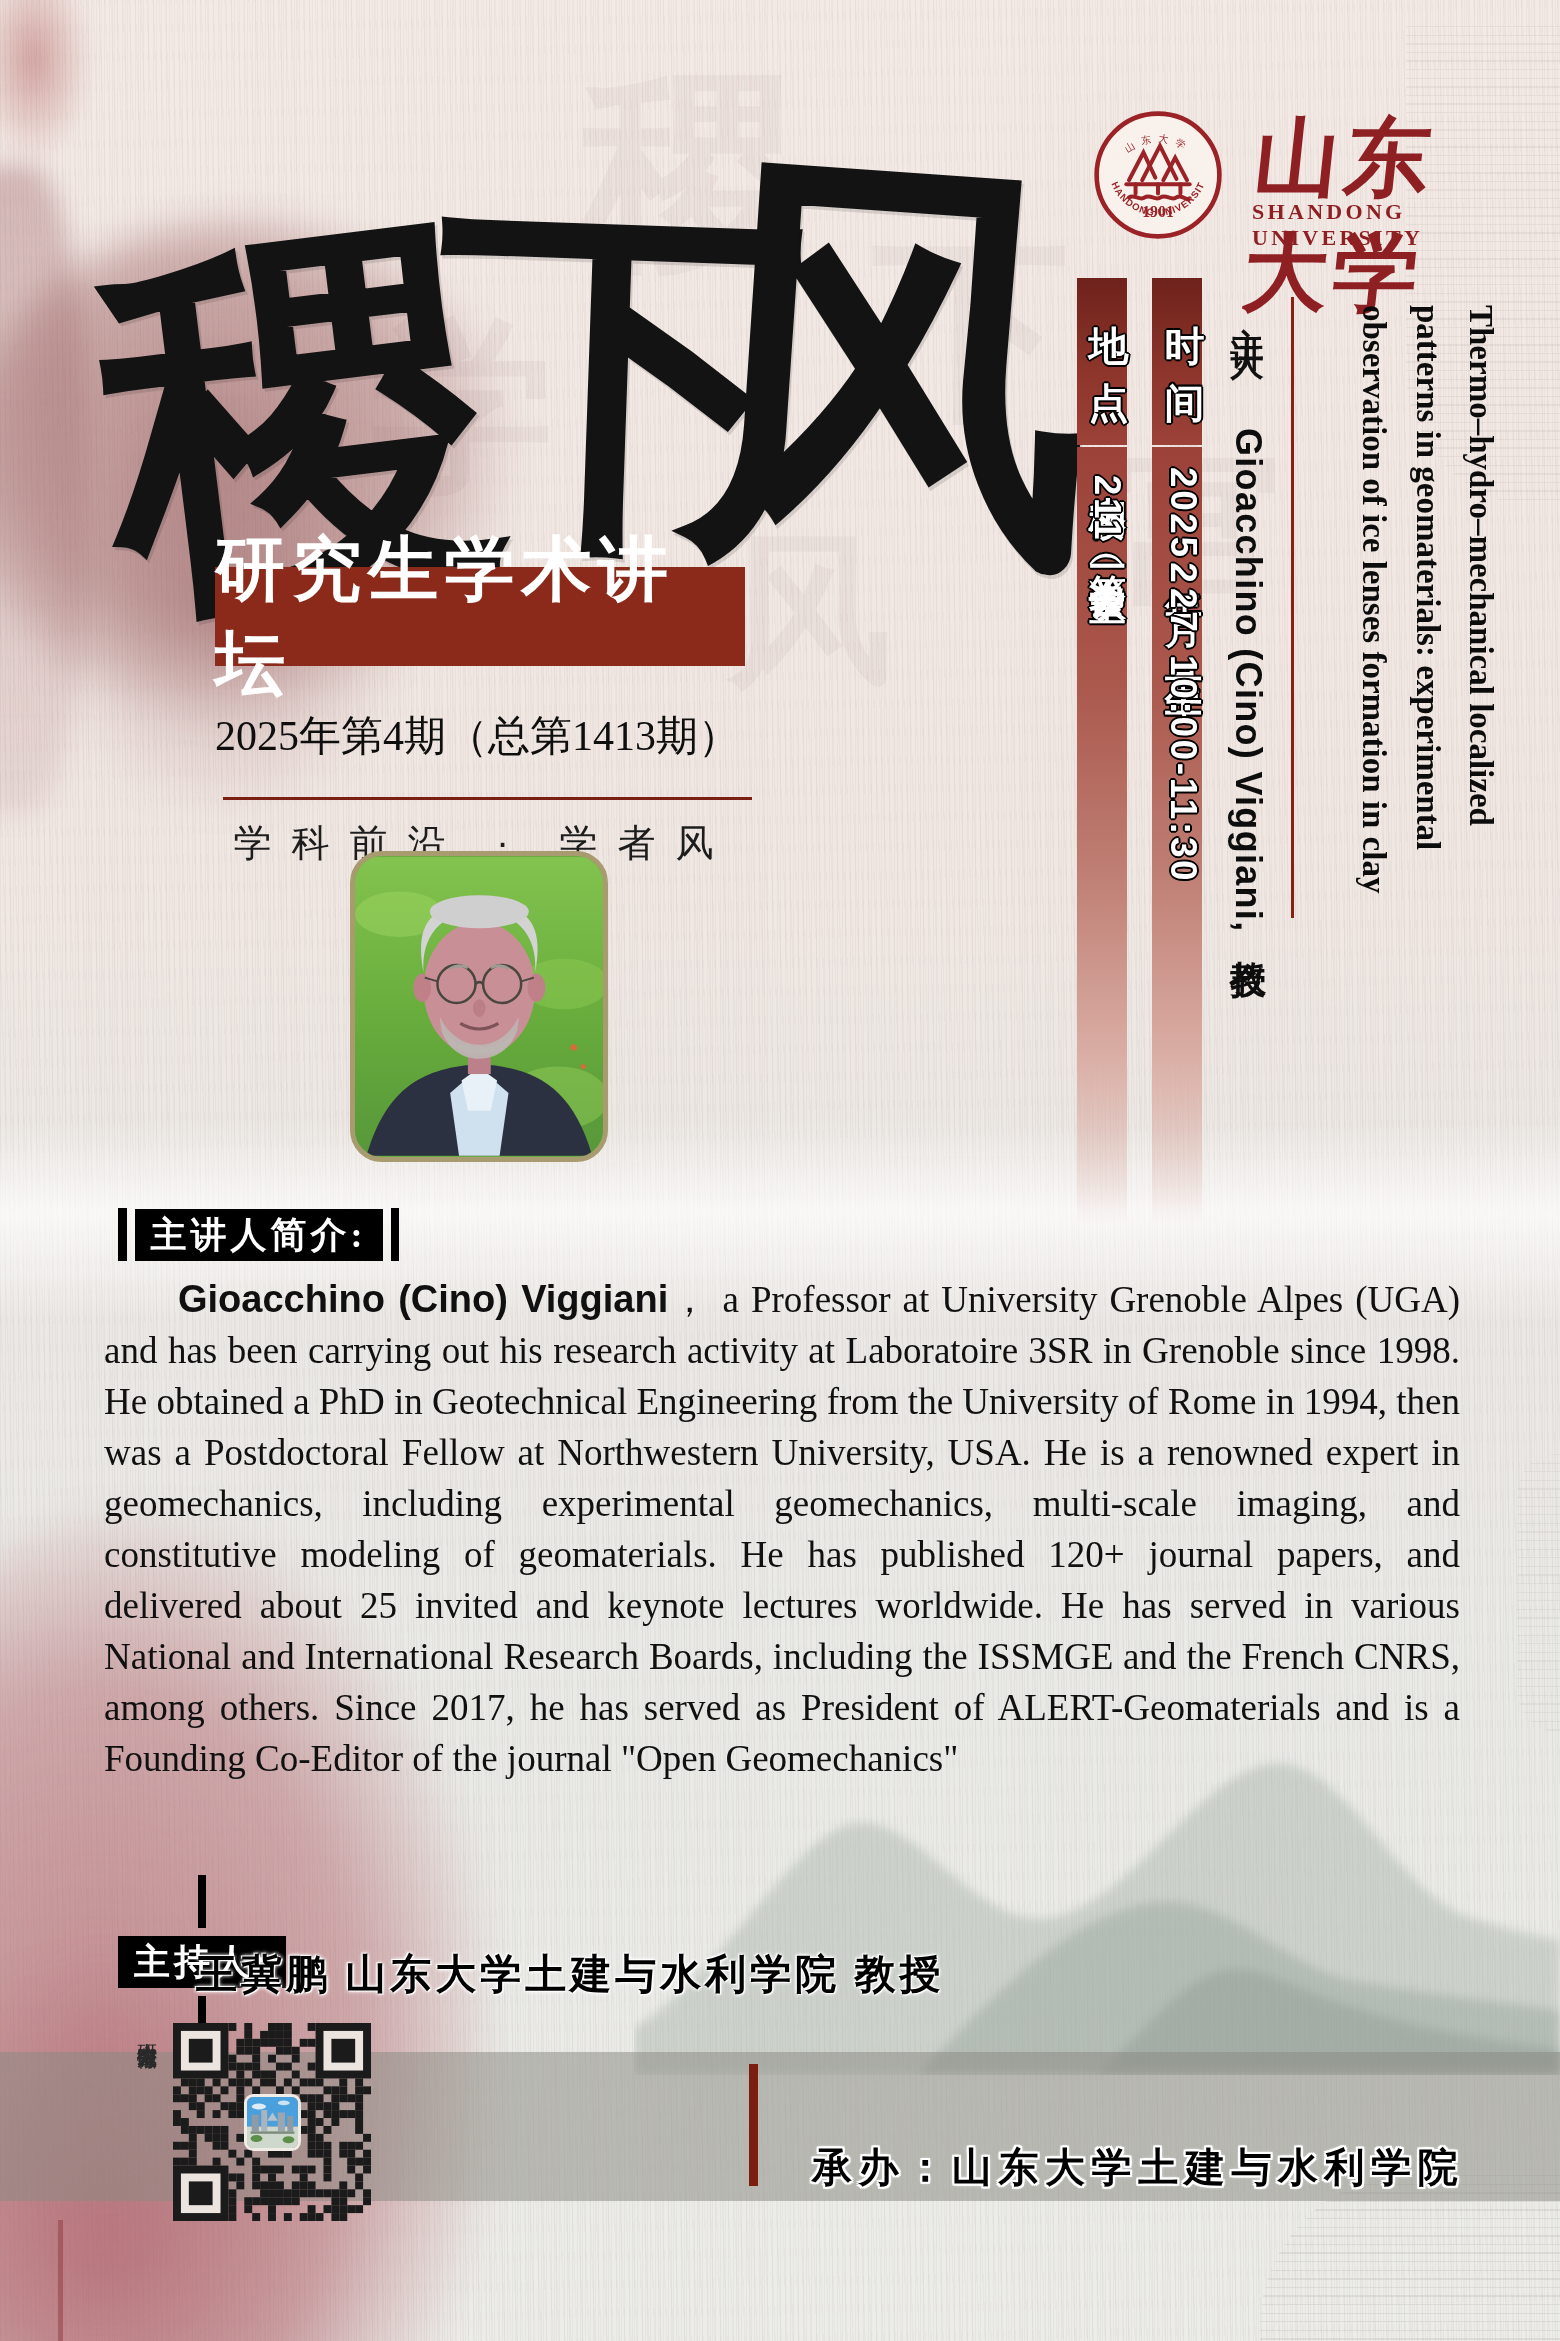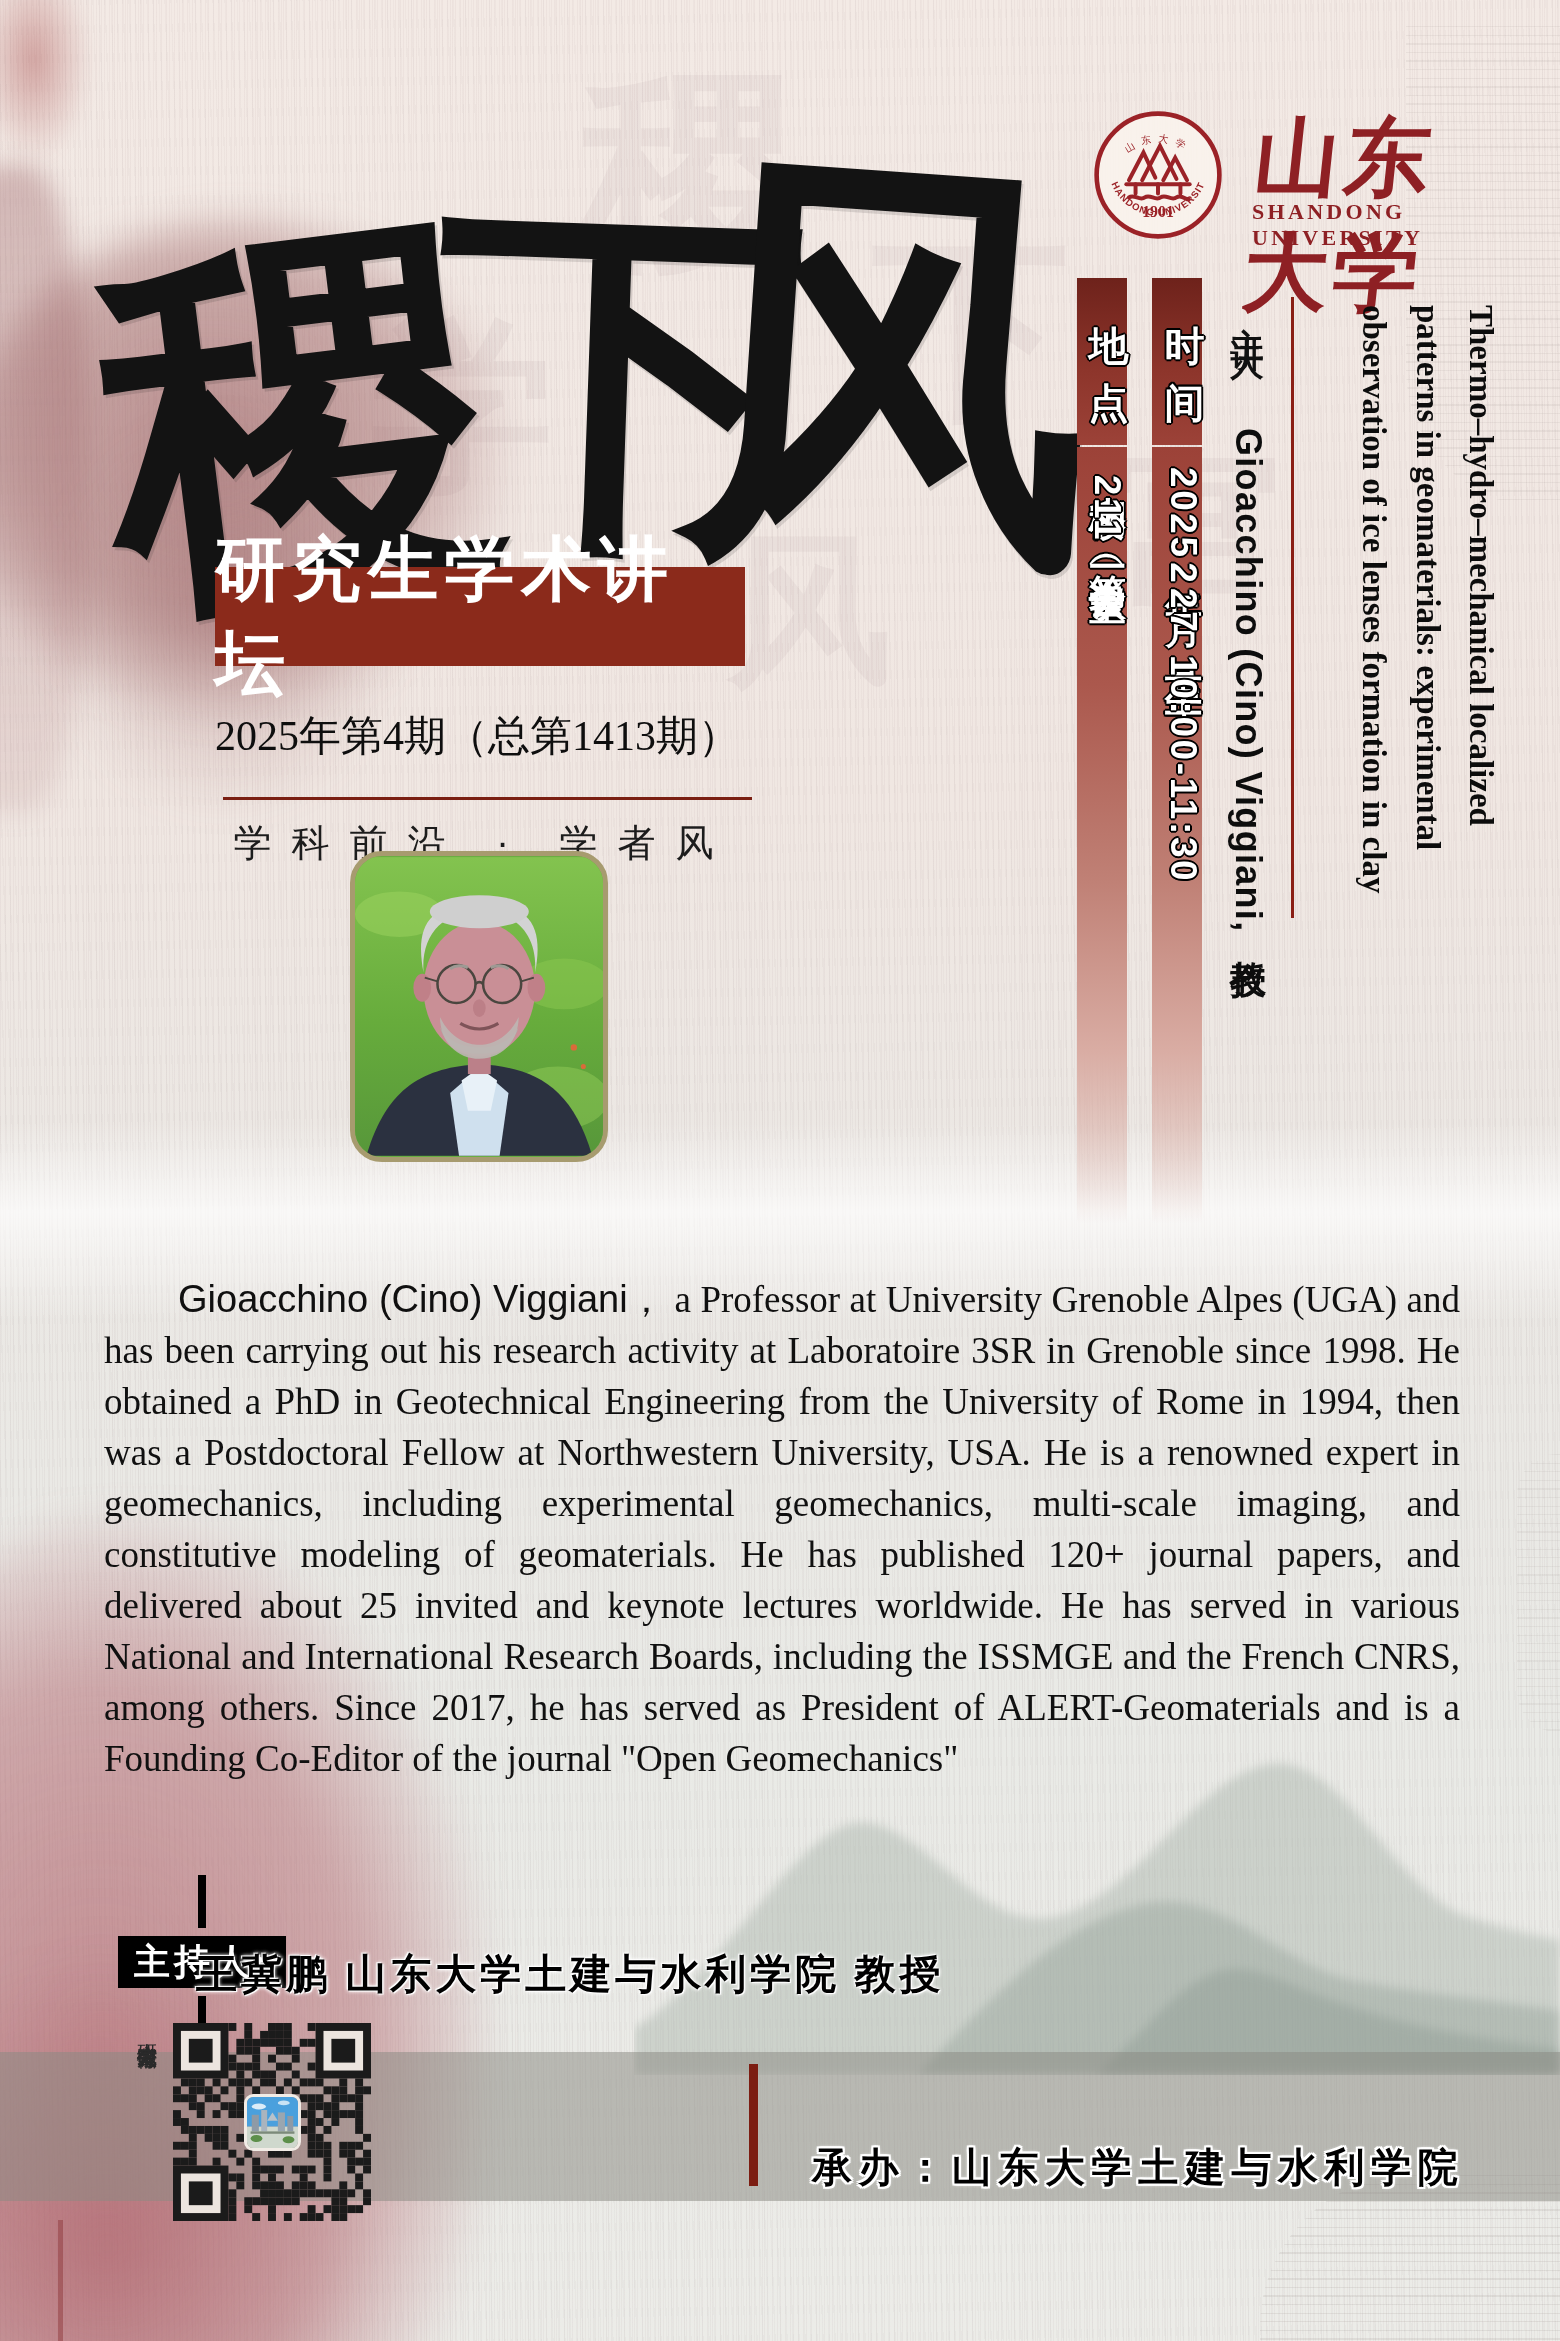--- a/index.html
+++ b/index.html
@@ -115,21 +115,21 @@
   .sec-head { position:absolute; display:flex; align-items:center; gap:8px; }
   .sec-head .side-bar { width:8.6px; height:53px; background:#000; }
   .sec-head .head-box { background:#000; color:#fff; font-size:36px; font-weight:bold;
     font-family:"Liberation Serif",serif; line-height:52px; padding:0 16px; letter-spacing:4px; }
   .bio-head { left:118px; top:1208px; }
   .host-head { left:118px; top:1875px;flex-direction:column; }
 
   
   .bio-text { left:104px; top:1274px; width:1356px; font-size:37px; line-height:51px;
     text-align:justify; color:#101010; text-indent:74px; font-family:"Liberation Serif",serif; }
-  .bio-text .bio-name { font-family:"Liberation Sans","DejaVu Sans",sans-serif; font-weight:normal; font-size:38px; }
+  .bio-text .bio-name { font-family:"Liberation Sans","DejaVu Sans",sans-serif; font-weight:bold; font-size:38px; }
 
   .host-line { left:196px; top:1947px; font-size:41px; font-weight:900; color:#000;
     font-family:"Liberation Serif",serif; letter-spacing:4px;
     text-shadow:0 0 4.6px #fff,0 0 4.6px #fff,1.3px 1.3px 0 rgba(255,255,255,.9),-1.3px -1.3px 0 rgba(255,255,255,.9); }
 
   
   .qr-caption { left:133px; top:2027px; writing-mode:vertical-rl; text-orientation:upright;
     font-size:20.5px; color:#2a2a2a; letter-spacing:0.7px; font-family:"Liberation Sans",sans-serif; }
   .qr-box { left:173px; top:2023px; width:198px; height:198px; }
   .qr-box svg { display:block; width:198px; height:198px; }
@@ -272,20 +272,25 @@
       <circle cx="232" cy="200" r="30" fill="none" stroke="#4a463f" stroke-width="4"></circle>
       <path d="M190,200 C194,196 198,196 202,200" stroke="#4a463f" stroke-width="4" fill="none"></path>
       <path d="M130,196 L110,190 M262,196 L282,190" stroke="#4a463f" stroke-width="3"></path>
       <path d="M150,176 C158,170 170,170 178,174" stroke="#9e9a94" stroke-width="5" fill="none"></path>
       <path d="M214,174 C222,170 234,170 242,176" stroke="#9e9a94" stroke-width="5" fill="none"></path>
       <path d="M166,262 C186,274 206,274 226,262" stroke="#7e5358" stroke-width="5" fill="none"></path>
       <ellipse cx="196" cy="238" rx="10" ry="14" fill="#bc7f87"></ellipse>
     </svg>
   </div>
 
+  <div class="sec-head bio-head">
+    <div class="side-bar"></div>
+    <div class="head-box">主讲人简介:</div>
+    <div class="side-bar"></div>
+  </div>
   <p class="abs bio-text"><span class="bio-name">Gioacchino (Cino) Viggiani</span><span>， a Professor at University Grenoble Alpes (UGA) and has been carrying out his research activity at Laboratoire 3SR in Grenoble since 1998. He obtained a PhD in Geotechnical Engineering from the University of Rome in 1994, then was a Postdoctoral Fellow at Northwestern University, USA. He is a renowned expert in geomechanics, including experimental geomechanics, multi-scale imaging, and constitutive modeling of geomaterials. He has published 120+ journal papers, and delivered about 25 invited and keynote lectures worldwide. He has served in various National and International Research Boards, including the ISSMGE and the French CNRS, among others. Since 2017, he has served as President of ALERT-Geomaterials and is a Founding Co-Editor of the journal "Open Geomechanics"</span></p>
 
   <div class="sec-head host-head">
     <div class="side-bar"></div>
     <div class="head-box">主持人:</div>
     <div class="side-bar"></div>
   </div>
   <div class="abs host-line">王冀鹏  山东大学土建与水利学院  教授</div>
 
   <div class="abs qr-caption">山大研究生公众微信号</div>

